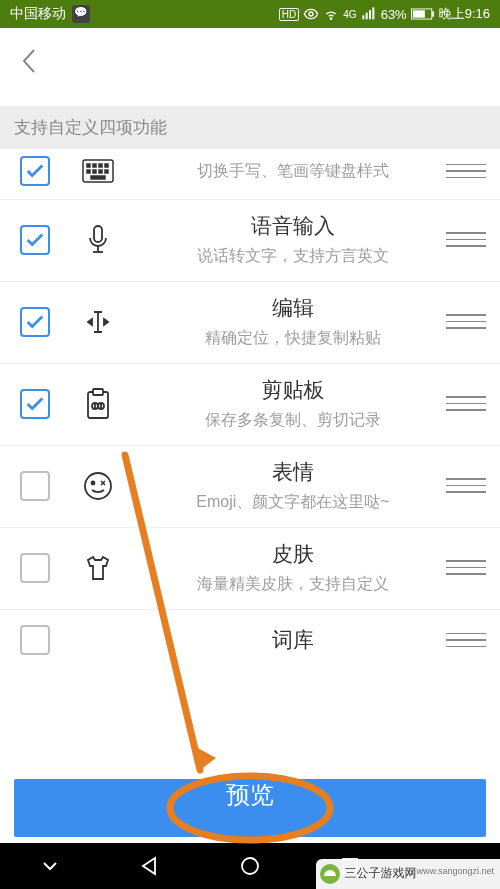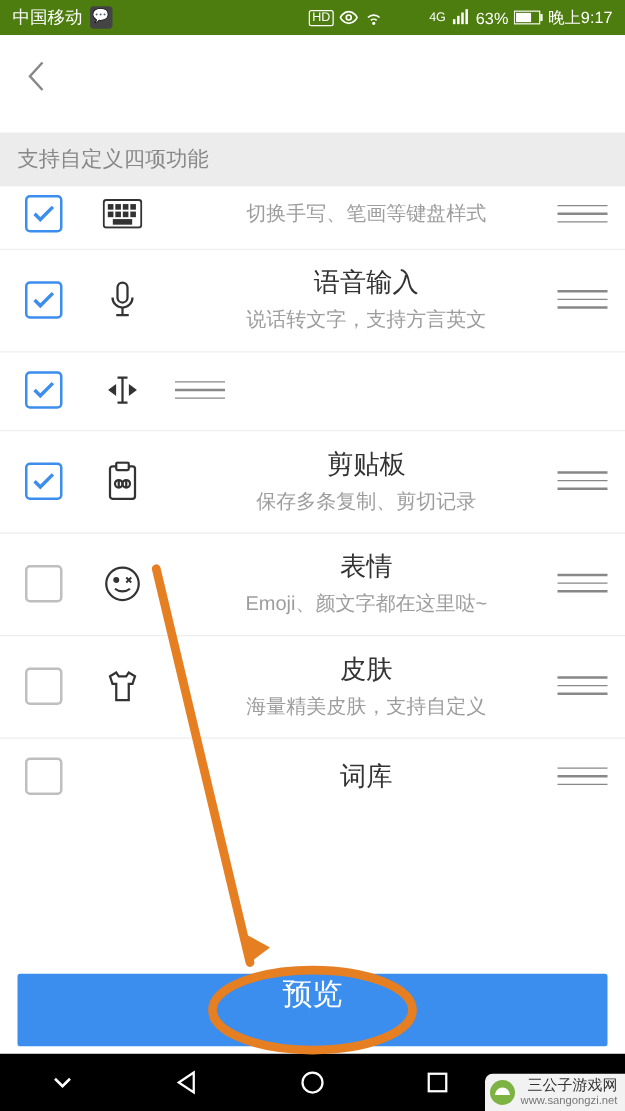--- a/index.html
+++ b/index.html
@@ -38,21 +38,21 @@
   .preview-btn { position: absolute; left: 14px; right: 14px; bottom: 52px; height: 58px; background: #3b8eed; color: #fff; font-size: 24px; display: flex; align-items: flex-start; justify-content: center; border-radius: 2px; }
 
   
   .navbar { position: absolute; left: 0; right: 0; bottom: 0; height: 46px; background: #000; display: flex; align-items: center; justify-content: space-around; }
   .nav-item { width: 40px; height: 40px; display: flex; align-items: center; justify-content: center; }
 
   
   .watermark { position: absolute; right: 0; bottom: 0; background: rgba(255,255,255,0.95); padding: 2px 6px 2px 28px; font-size: 12px; color: #333; display: flex; align-items: center; height: 30px; border-top-left-radius: 6px;}
   .watermark::before { content:""; position:absolute; left:4px; top:5px; width:20px; height:20px; border-radius:50%; background:#7cb342; }
   .watermark::after { content:""; position:absolute; left:8px; top:11px; width:12px; height:6px; background:#fff; border-radius:6px 6px 0 0; }
-  .wm-text { display:flex; flex-direction:column; line-height:1.1;text-align:right;}
+  .wm-text { display:flex; line-height:1.1;}
   .wm-text span:first-child{font-size:12px;}
   .wm-text span:last-child{font-size:9px; color:#777;}
 
   
   .anno { position:absolute; pointer-events:none; z-index: 50;}
 </style>
 </head>
 <body>
 
 <div class="status-bar">
@@ -68,38 +68,38 @@
           <path d="M2 12s3-7 10-7 10 7 10 7-3 7-10 7-10-7-10-7z"></path>
         </svg>
     </span>
     <span class="icon">
       <svg width="16" height="16" viewBox="0 0 24 24" fill="none" stroke="#fff" stroke-width="2">
           <path d="M5 12a10 10 0 0 1 14 0"></path>
           <path d="M8.5 15.5a5 5 0 0 1 7 0"></path>
           <circle cx="12" cy="19" r="1" fill="#fff"></circle>
         </svg>
     </span>
-    <span style="font-size:10px;margin-left:32px;">4G</span>
+    <span style="font-size:10px;">4G</span>
     <span class="icon">
       <svg width="16" height="16" viewBox="0 0 24 24" fill="#fff">
           <rect x="2" y="14" width="3" height="6"></rect>
           <rect x="7" y="10" width="3" height="10"></rect>
           <rect x="12" y="6" width="3" height="14"></rect>
           <rect x="17" y="2" width="3" height="18"></rect>
         </svg>
     </span>
     <span>63%</span>
     <span class="icon">
       <svg width="24" height="12" viewBox="0 0 26 12">
           <rect x="0.5" y="0.5" width="22" height="11" stroke="#fff" fill="none"></rect>
           <rect x="2" y="2" width="13" height="8" fill="#fff"></rect>
           <rect x="23" y="3" width="2" height="6" fill="#fff"></rect>
         </svg>
     </span>
-    <span>晚上9:17</span>
+    <span>晚上9:16</span>
   </div>
 </div>
 
 <div class="header">
   <div class="back-btn">
     <svg width="20" height="30" viewBox="0 0 20 30" fill="none" stroke="#888" stroke-width="2">
         <path d="M15 4 L5 15 L15 26"></path>
       </svg>
   </div>
 </div>
@@ -169,20 +169,24 @@
           <path d="M4 12l5 5L20 6"></path>
         </svg>
     </div>
     <div class="row-icon">
       <svg width="28" height="28" viewBox="0 0 28 28" fill="none" stroke="#333" stroke-width="1.8">
           <line x1="14" y1="4" x2="14" y2="24"></line>
           <path d="M10 4h8M10 24h8"></path>
           <path d="M4 14l4-3v6zM24 14l-4-3v6z" fill="#333"></path>
         </svg>
     </div>
+    <div class="row-text">
+      <div class="row-title">编辑</div>
+      <div class="row-sub">精确定位，快捷复制粘贴</div>
+    </div>
     <div class="drag">
         <span></span>
         <span></span>
         <span></span>
       </div>
   </div>
 
   <div class="row">
     <div class="checkbox checked">
       <svg width="22" height="22" viewBox="0 0 24 24" fill="none" stroke="#3b8eed" stroke-width="3">

